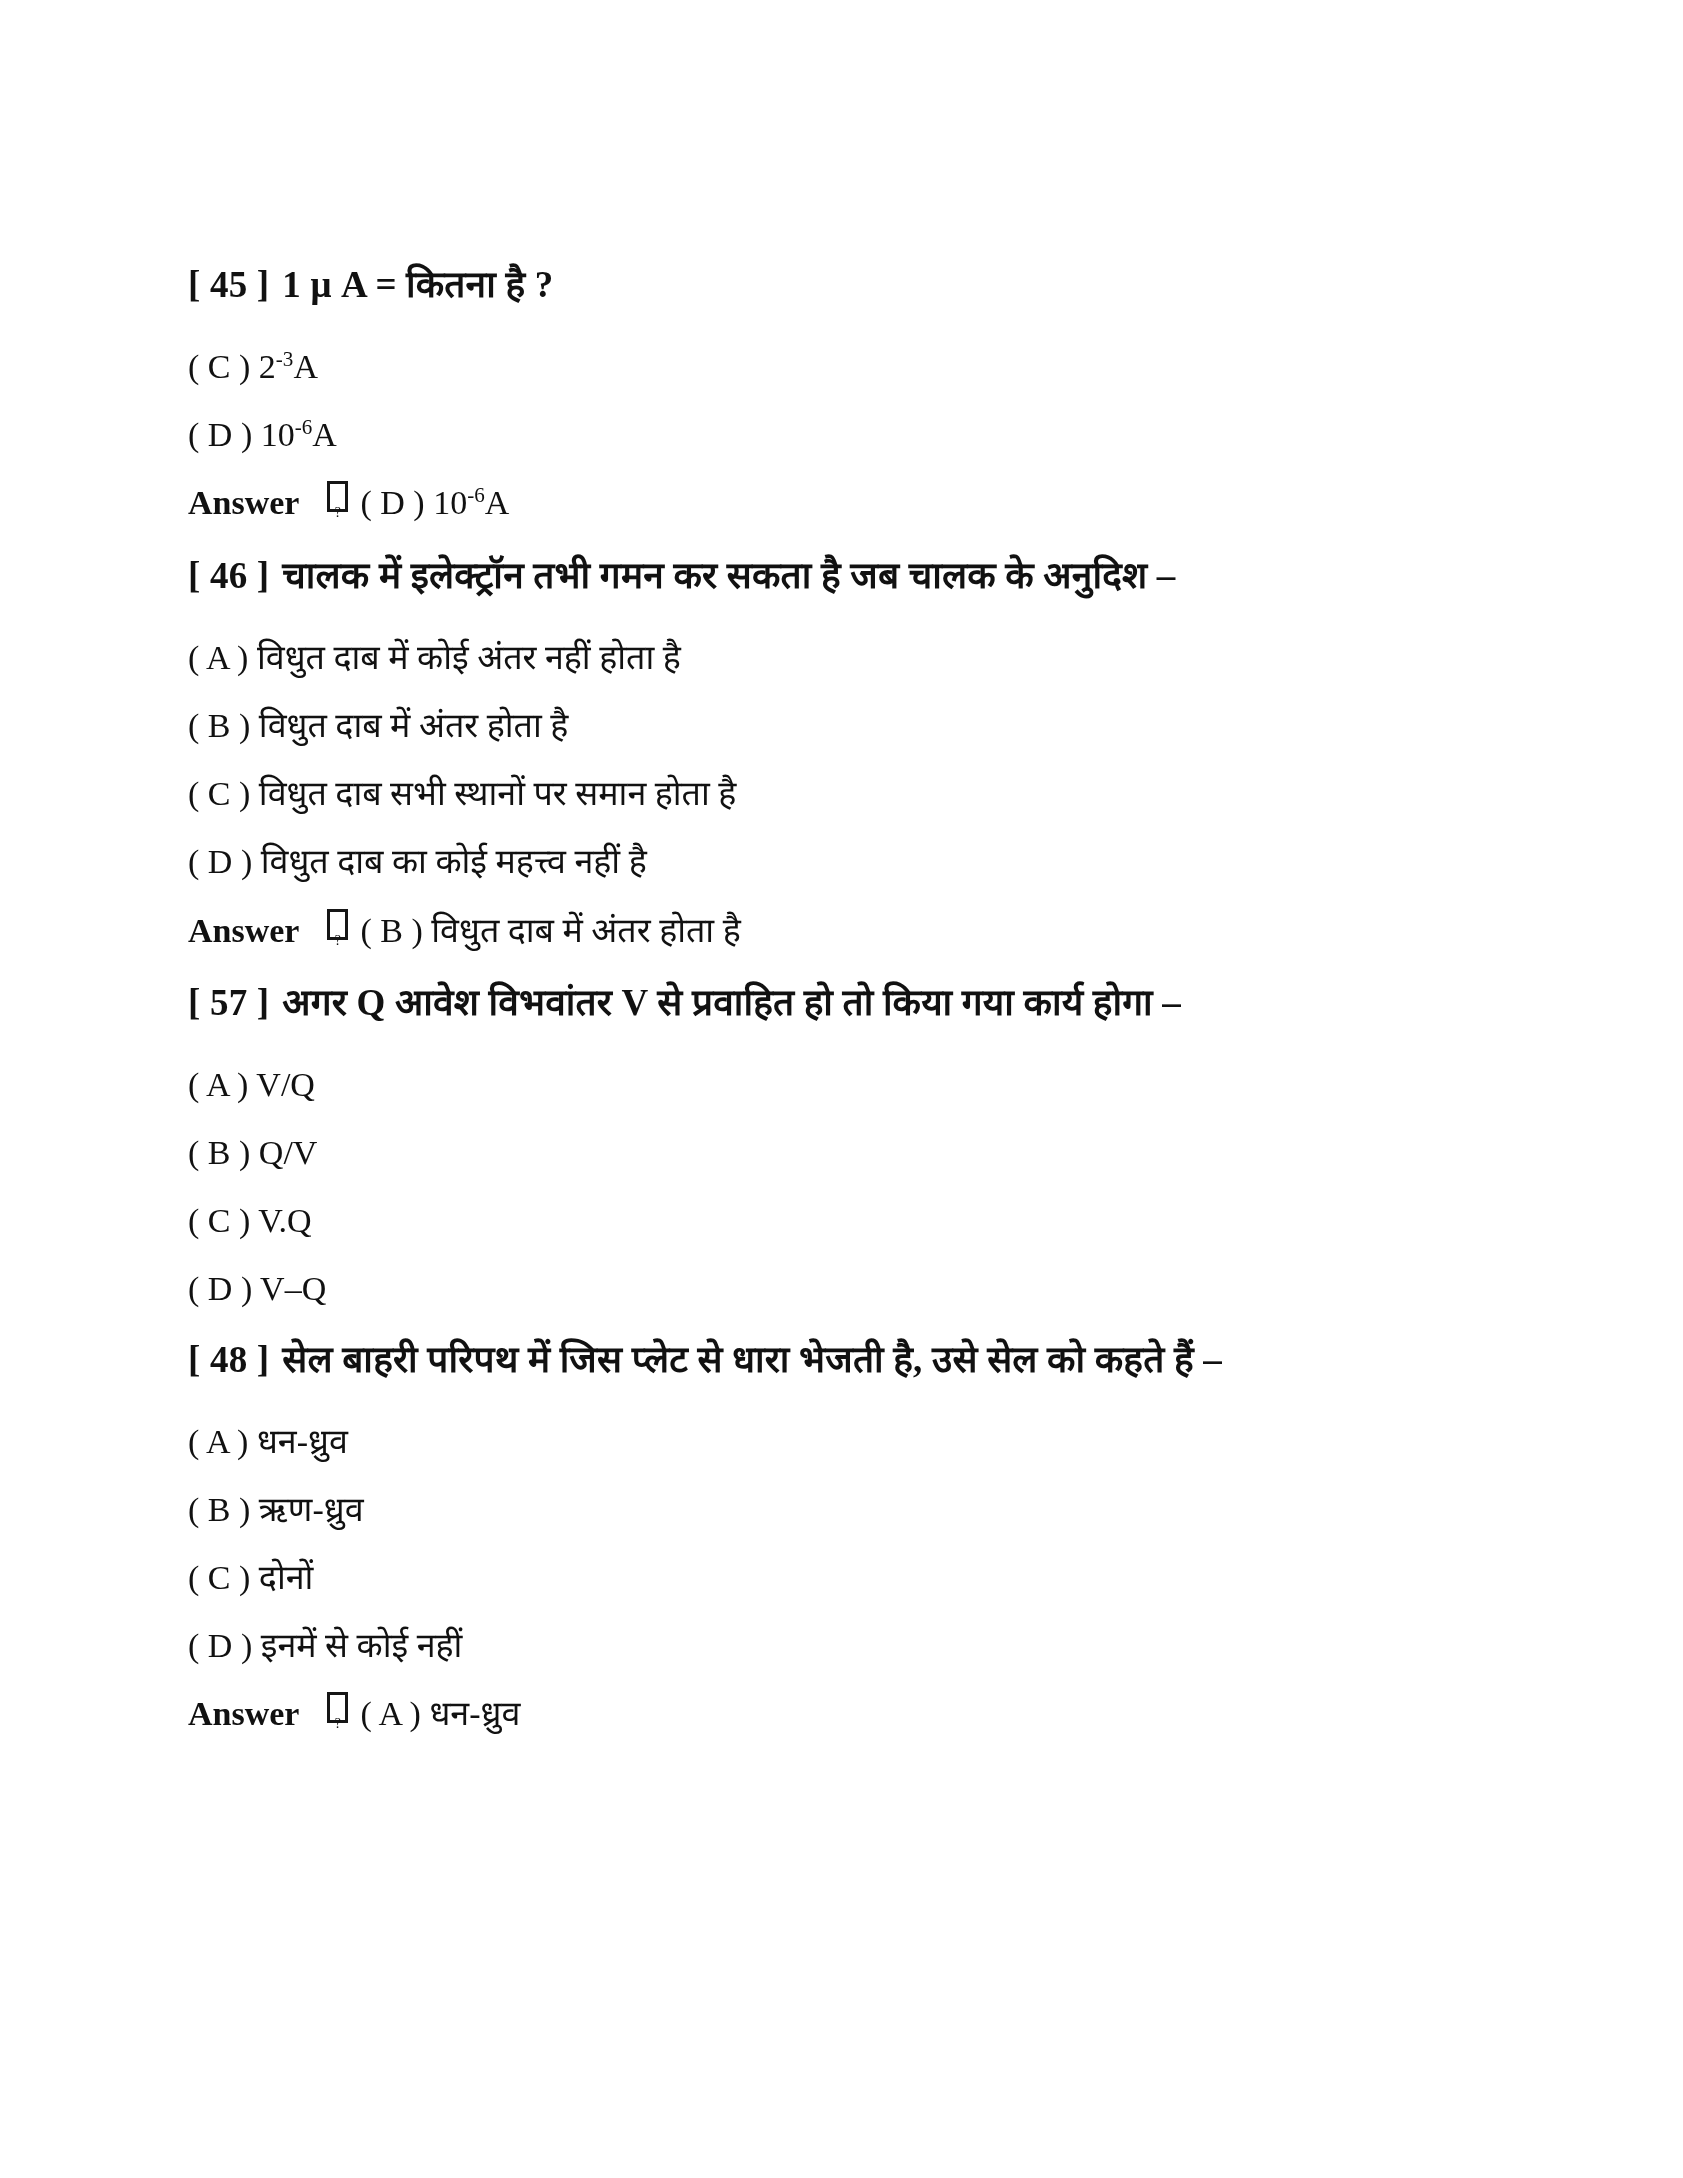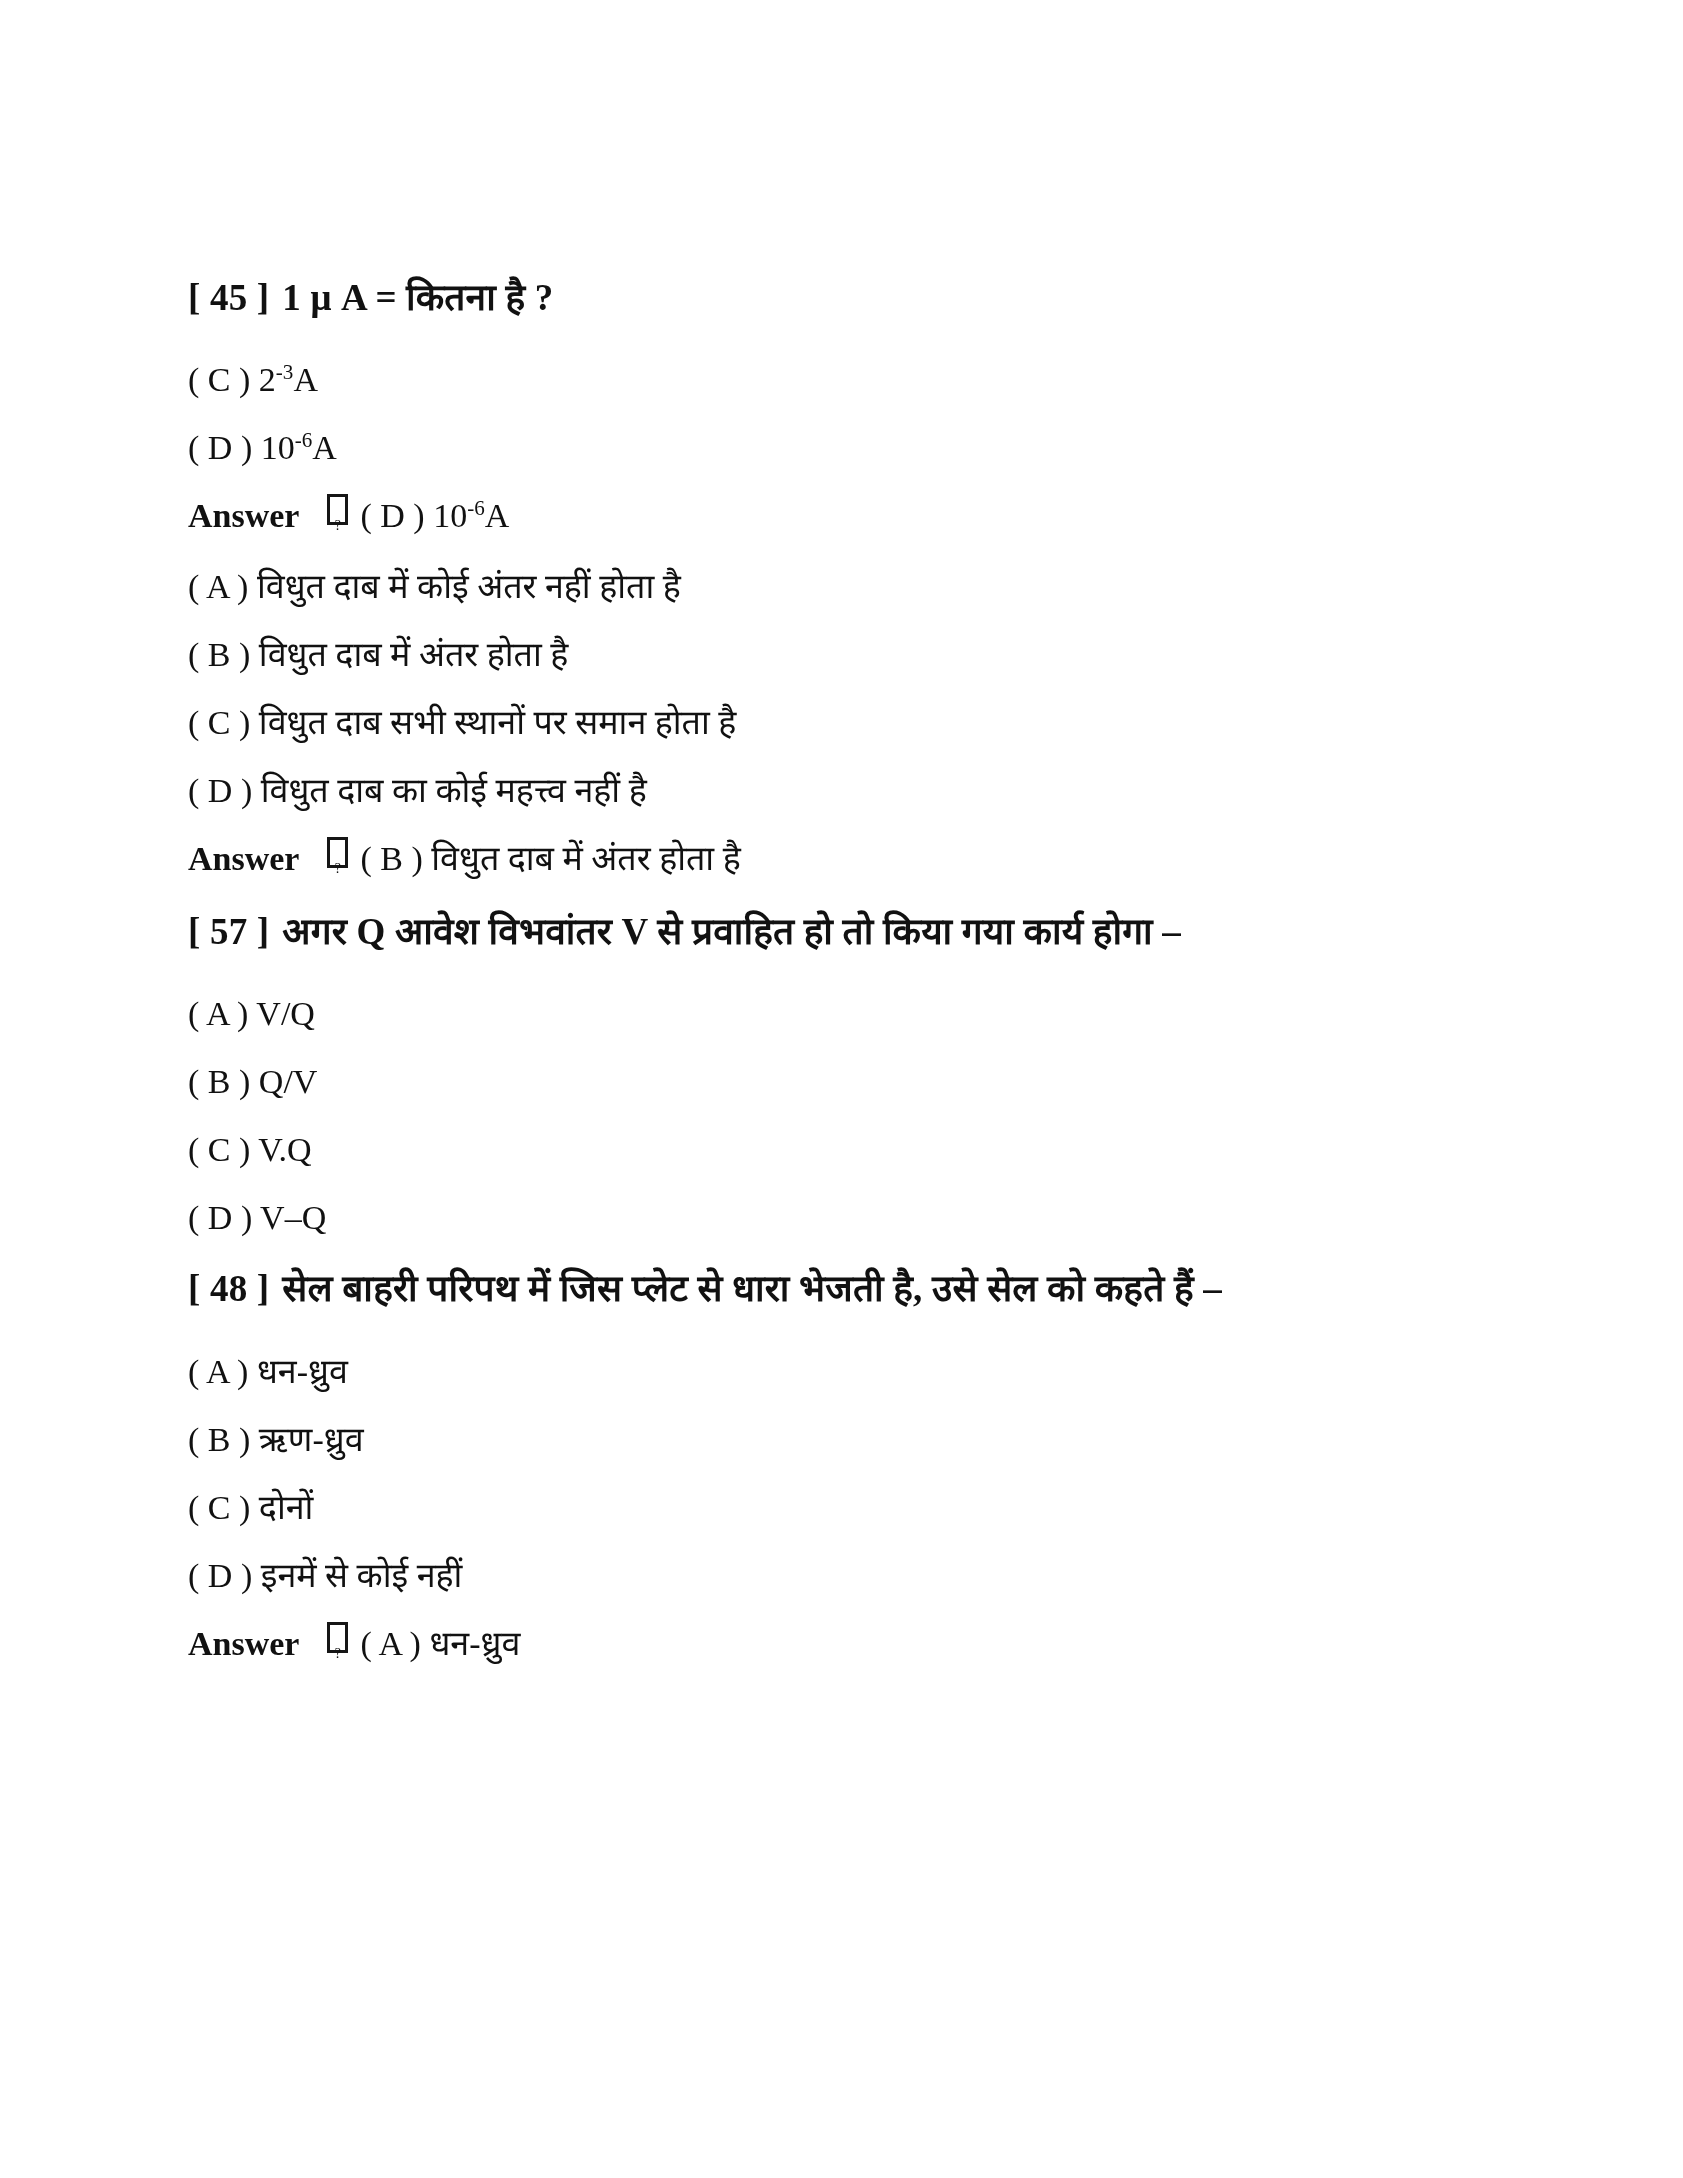--- a/index.html
+++ b/index.html
@@ -22,21 +22,21 @@
     margin: 0 0 24px 0;
     font-size: 34px;
     line-height: 1.3;
     font-weight: 400;
     color: #111111;
     white-space: normal;
   }
   .q-title {
     font-size: 37px;
     font-weight: 700;
-    margin-top: 25px;
+    margin-top: 12px;
     margin-bottom: 36px;
     letter-spacing: 0.2px;
   }
   .q-num {
     margin-right: 0.35em;
     font-weight: 700;
   }
   .opt {
     font-weight: 400;
   }
@@ -75,20 +75,21 @@
 <div class="page">
 
   <div>
     <h2 class="q-title line"><span class="q-num">[ 45 ]</span><span>1 μ A = कितना है ?</span></h2>
     <p class="opt line"><span>( C ) 2</span><sup class="sup">-3</sup><span>A</span></p>
     <p class="opt line"><span>( D ) 10</span><sup class="sup">-6</sup><span>A</span></p>
     <p class="ans line"><strong class="ans-label">Answer</strong><span class="glyph-box"><span class="glyph-q">?</span></span><span>( D ) 10</span><sup class="sup">-6</sup><span>A</span></p>
   </div>
 
   <div>
+    <h2 class="q-title line"><span class="q-num">[ 46 ]</span><span>चालक में इलेक्ट्रॉन तभी गमन कर सकता है जब चालक के अनुदिश –</span></h2>
     <p class="opt line"><span>( A ) विधुत दाब में कोई अंतर नहीं होता है</span></p>
     <p class="opt line"><span>( B ) विधुत दाब में अंतर होता है</span></p>
     <p class="opt line"><span>( C ) विधुत दाब सभी स्थानों पर समान होता है</span></p>
     <p class="opt line"><span>( D ) विधुत दाब का कोई महत्त्व नहीं है</span></p>
     <p class="ans line"><strong class="ans-label">Answer</strong><span class="glyph-box"><span class="glyph-q">?</span></span><span>( B ) विधुत दाब में अंतर होता है</span></p>
   </div>
 
   <div>
     <h2 class="q-title line"><span class="q-num">[ 57 ]</span><span>अगर Q आवेश विभवांतर V से प्रवाहित हो तो किया गया कार्य होगा –</span></h2>
     <p class="opt line"><span>( A ) V/Q</span></p>

